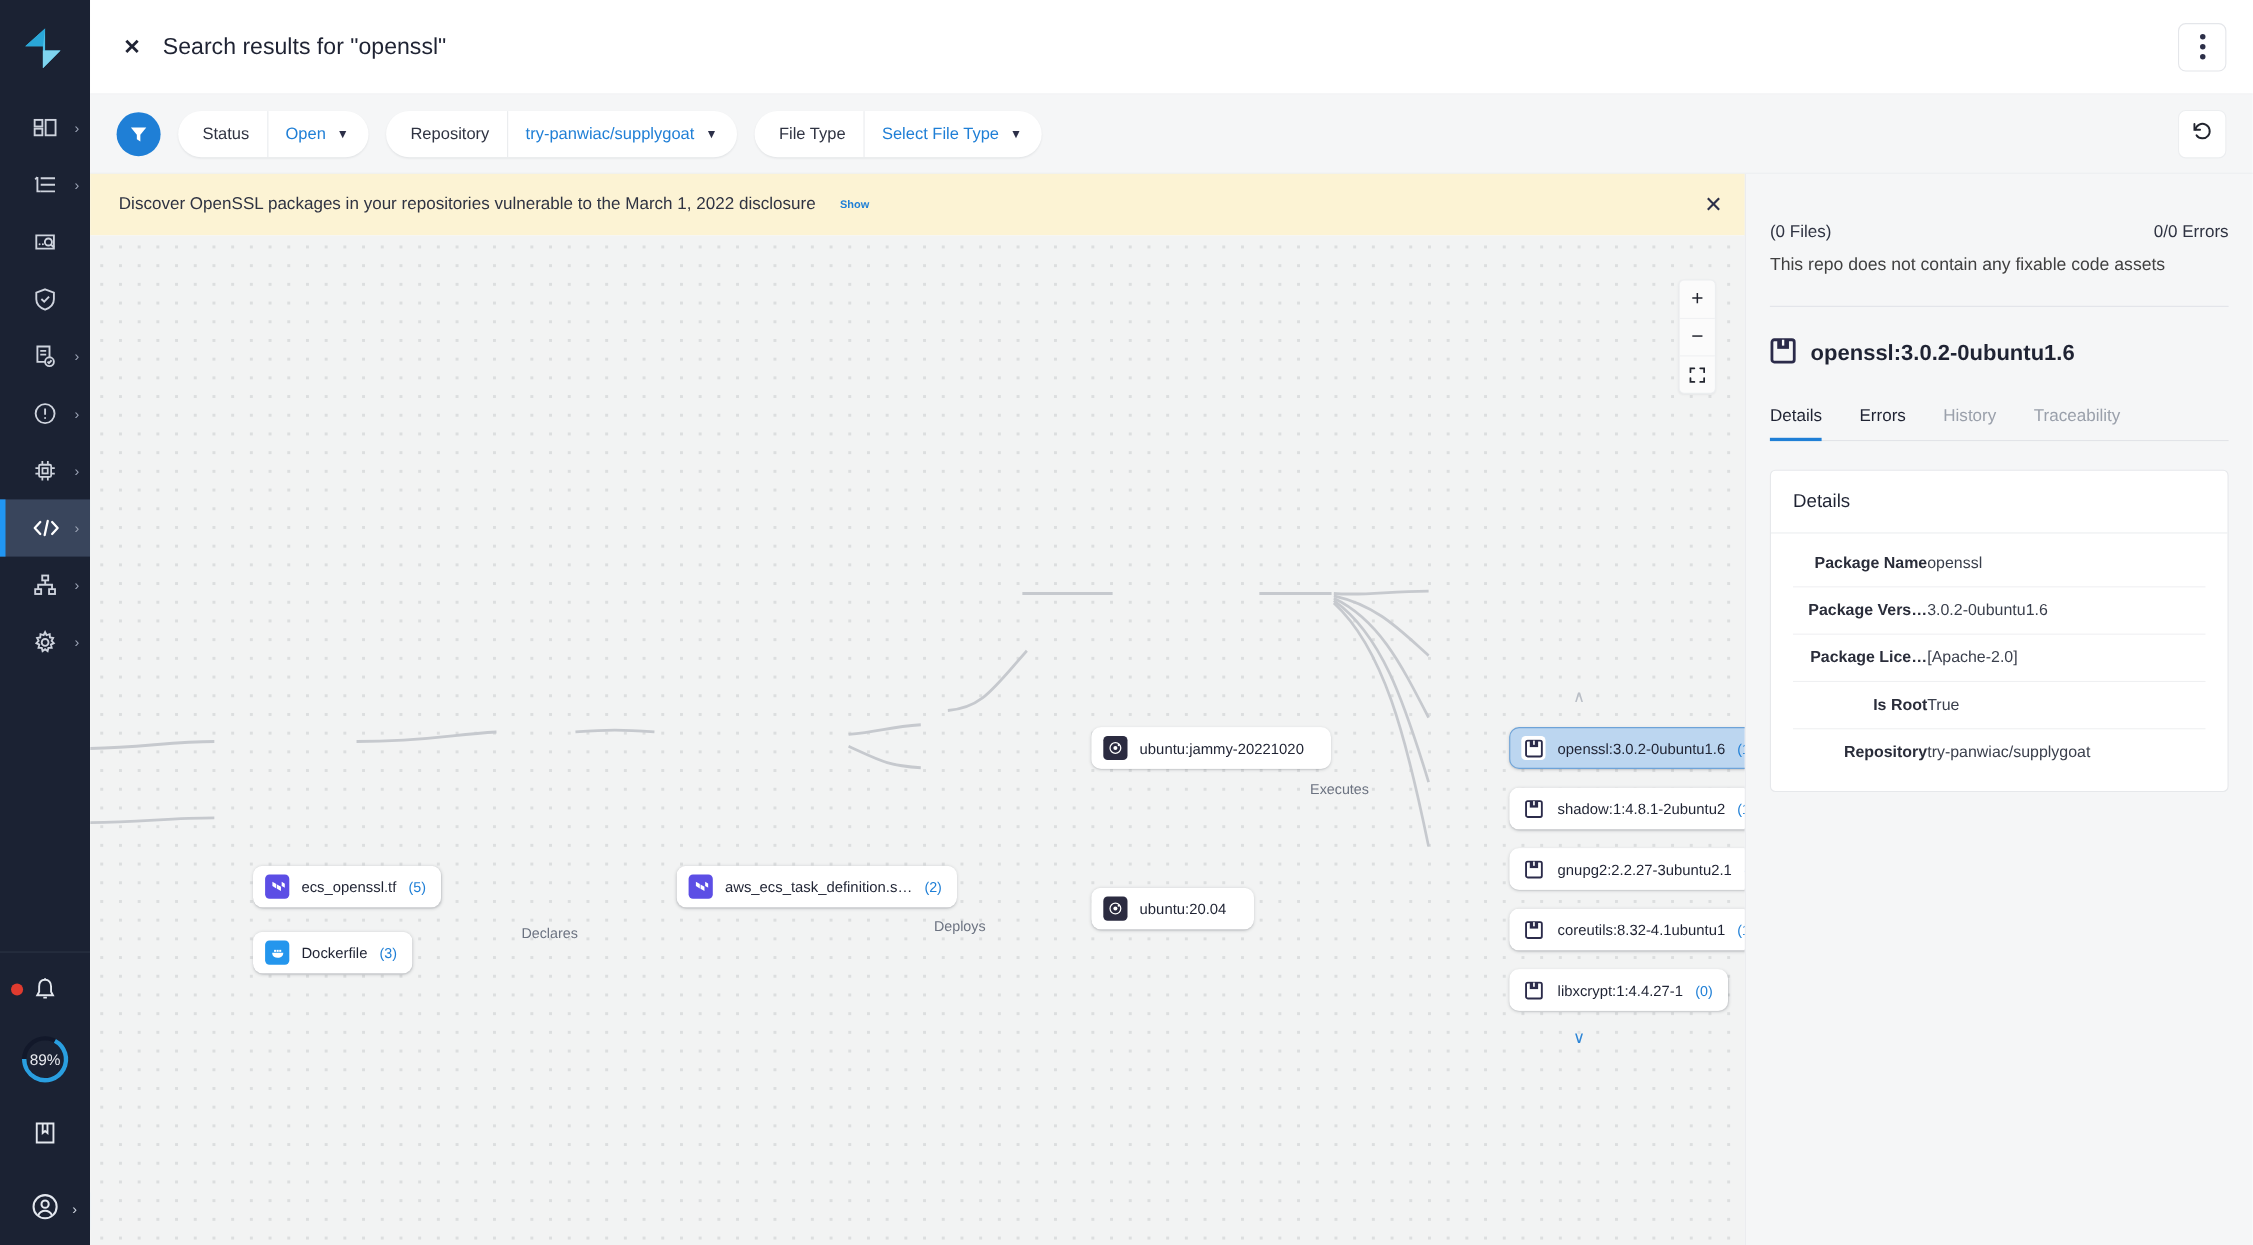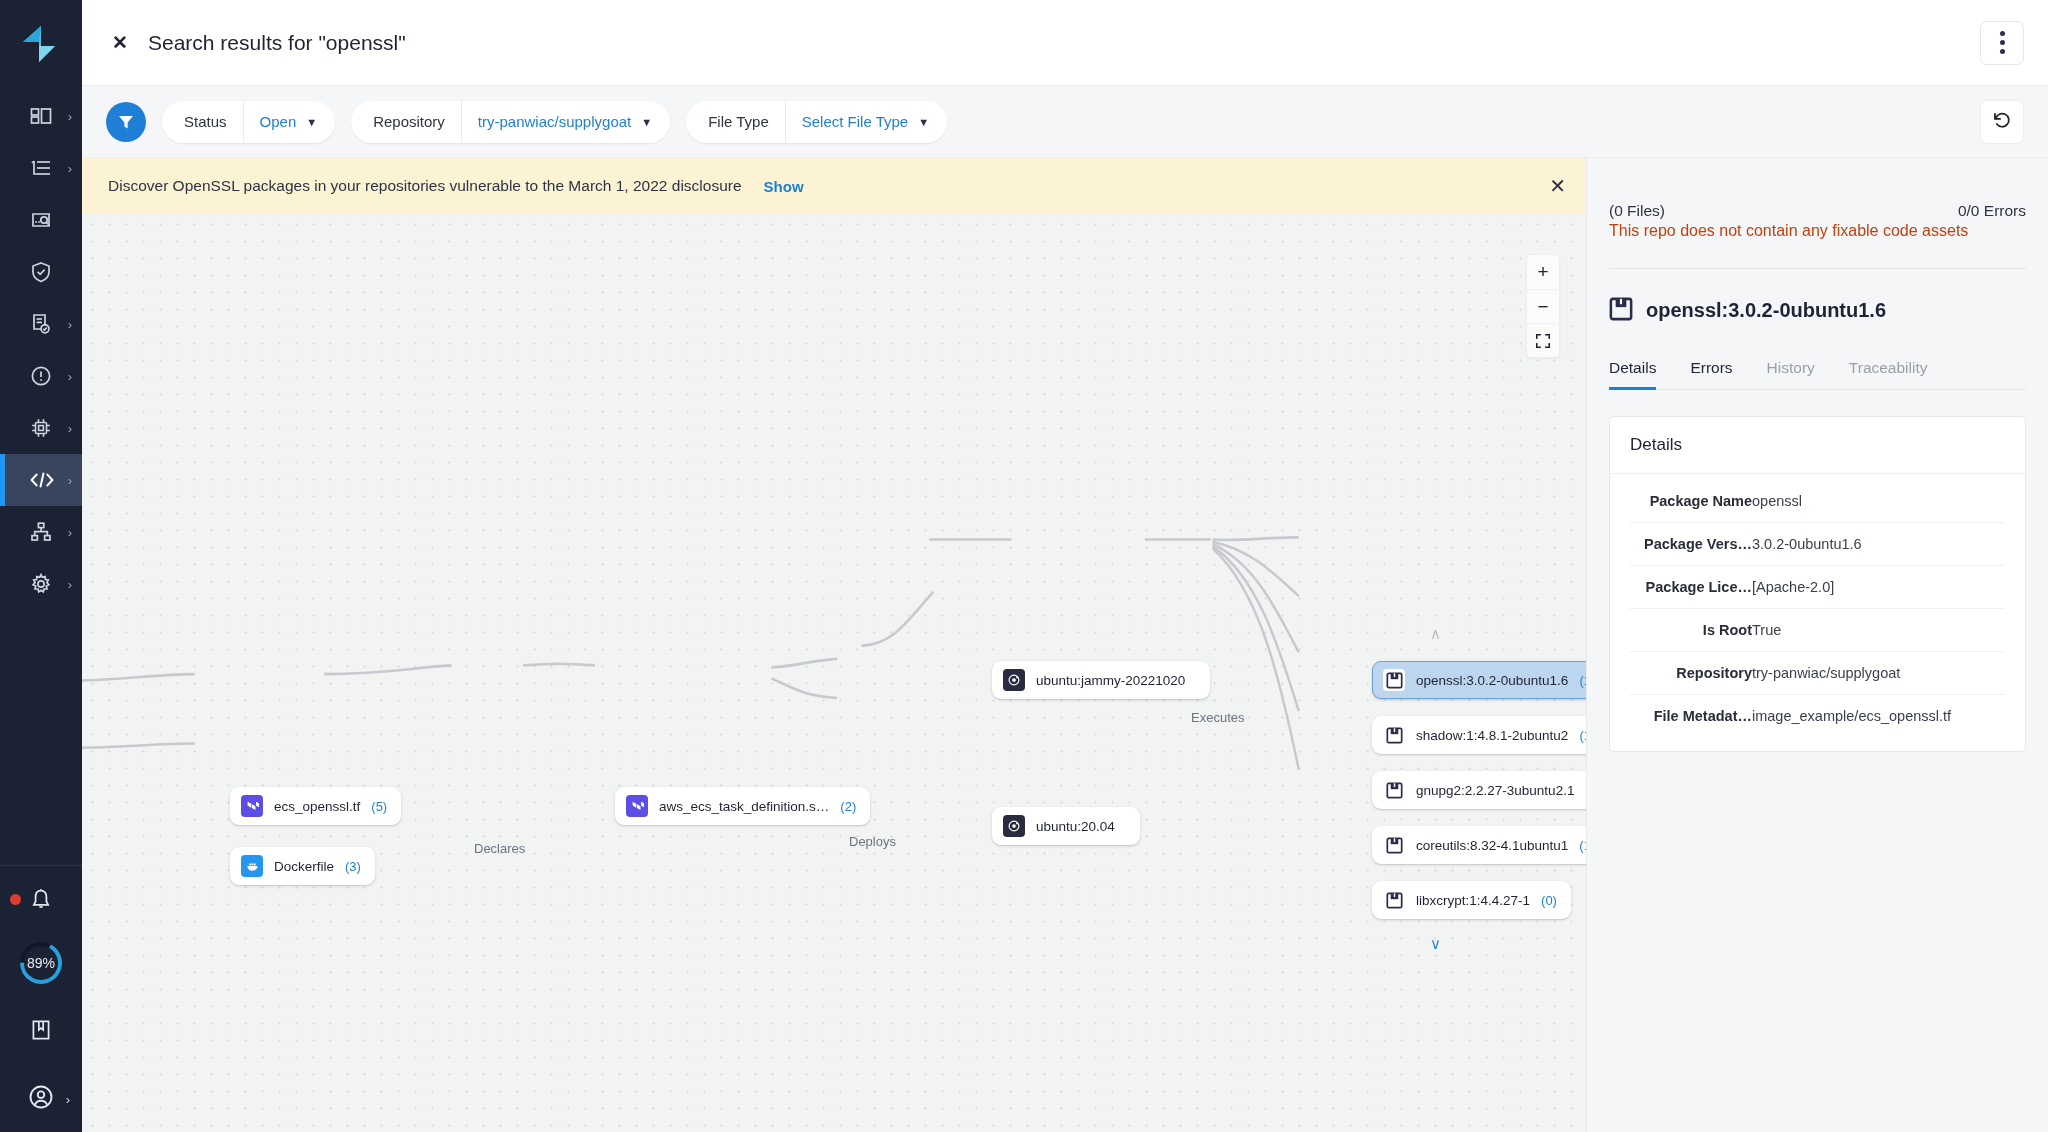--- a/index.html
+++ b/index.html
@@ -106,21 +106,21 @@
     width: 462px; flex: 0 0 462px; background: #f5f6f7; border-left: 1px solid #e7e9ec;
     padding: 22px 22px 0 22px; overflow: hidden;
   }
 
   
   .banner {
     height: 56px; flex: 0 0 56px; background: #fcf3d4; display:flex; align-items:center;
     padding: 0 26px; position: relative;
   }
   .banner .txt { font-size: 15.5px; color: #2f3342; }
-  .banner .show { font-size: 15px; color: #1f7fd6; margin-left: 22px; font-weight: 600;}
+  .banner .show { font-size: 10px; color: #1f7fd6; margin-left: 22px; font-weight: 600;}
   .banner .bx { position:absolute; right: 20px; top: 50%; transform: translateY(-50%); font-size: 20px; color:#2c2f48; }
 
   
   .canvas {
     flex: 1 1 auto; position: relative; overflow: hidden;
     background-color: #f2f3f3;
     background-image: radial-gradient(#dcdedf 1.3px, transparent 1.4px);
     background-size: 17px 17px;
     background-position: 2px 2px;
   }
@@ -160,21 +160,21 @@
   }
   .zoom-ctl div + div { border-top: 1px solid #f0f1f3; }
 
   
   .pr-btn {
     width: 100%; height: 44px; background: #a8c5e8; color: #fff; border: none;
     border-radius: 5px; font-size: 15px; letter-spacing: 0.6px; font-family: inherit;
     display:flex; align-items:center; justify-content:center;
   }
   .pr-meta { display:flex; justify-content: space-between; margin-top: 22px; font-size: 15.5px; color: #2f3342; }
-  .pr-note { font-size: 16px; color: #c2410c; line-height: 1.35; }
+  .pr-note { margin-top: 10px; font-size: 16px; color: #404040; line-height: 1.35; }
   .panel-sep { height: 1px; background: #e2e4e8; margin: 26px 0 0 0; }
   .pkg-head { display:flex; align-items:center; gap: 13px; margin-top: 28px; }
   .pkg-head .title { font-size: 20px; font-weight: 700; color: #1f2333; }
   .tabs { display:flex; gap: 34px; margin-top: 34px; border-bottom: 1px solid #e2e4e8; }
   .tab { font-size: 15.5px; padding-bottom: 12px; color: #1f2333; position: relative; }
   .tab.muted { color: #9aa0ab; }
   .tab.active::after {
     content:""; position:absolute; left:0; right:0; bottom:-1px; height: 3px; background: #1f7fd6;
   }
   .card { background: #fff; border: 1px solid #e6e8eb; border-radius: 5px; margin-top: 26px; }
@@ -638,23 +638,19 @@
               <span class="dv">[Apache-2.0]</span>
             </div>
             <div class="drow">
               <span class="dk">Is Root</span>
               <span class="dv">True</span>
             </div>
             <div class="drow">
               <span class="dk">Repository</span>
               <span class="dv">try-panwiac/supplygoat</span>
             </div>
-            <div class="drow">
-              <span class="dk">File Metadat…</span>
-              <span class="dv">image_example/ecs_openssl.tf</span>
-            </div>
           </div>
         </div>
 
       </div>
     </div>
   </div>
 </div>
 
 </body></html>

